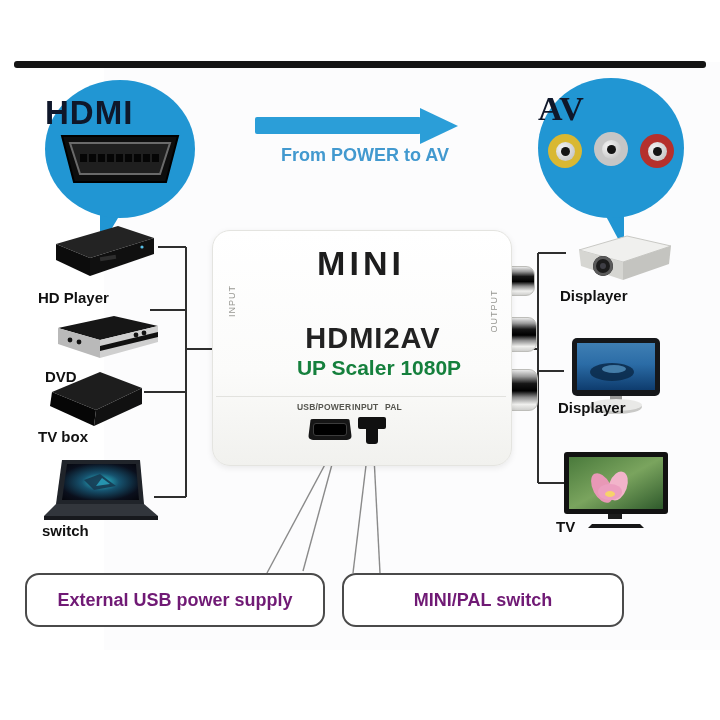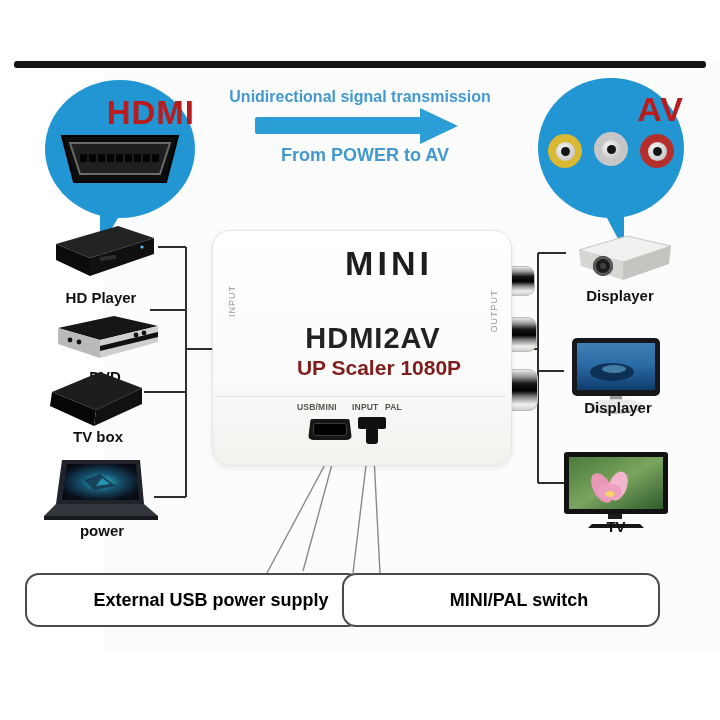--- a/index.html
+++ b/index.html
@@ -4,56 +4,56 @@
 <style>
   html,body{margin:0;padding:0;background:#fff;}
   #stage{position:relative;width:720px;height:720px;background:#fff;overflow:hidden;
          font-family:"Liberation Sans",sans-serif;color:#111;}
   .abs{position:absolute;}
   .photo-band{left:104px;top:62px;width:616px;height:588px;background:#fcfcfd;}
   .bar{left:14px;width:692px;height:7px;background:#141414;border-radius:3px;}
   .bar.top{top:61px;}
   
   .bubble{border-radius:50%;background:#2196d3;}
-  .bubble-label{color:#b91c1c;font-weight:900;text-align:right;letter-spacing:1px;}
+  .bubble-label{color:#0f172a;font-weight:900;text-align:left;letter-spacing:1px;}
   .tail{width:0;height:0;}
   
   .blue-text{color:#4299cf;font-weight:bold;text-align:center;}
   .arrow-body{background:#2b9ed8;border-radius:2px;}
   .arrow-head{width:0;height:0;border-left:38px solid #2b9ed8;
               border-top:18px solid transparent;border-bottom:18px solid transparent;}
   
   .rca{width:34px;height:34px;border-radius:50%;display:flex;align-items:center;justify-content:center;}
   .rca .mid{width:19px;height:19px;border-radius:50%;display:flex;align-items:center;justify-content:center;
             background:radial-gradient(circle at 35% 35%,#f5f5f5,#b9b9b9);}
   .rca .hole{width:9px;height:9px;border-radius:50%;background:#141414;}
   
   .converter{left:212px;top:230px;width:298px;height:234px;background:linear-gradient(180deg,#ffffff 0%,#fbfbfa 60%,#f1f1ee 100%);
              border:1px solid #e4e4e0;border-radius:18px;box-shadow:0 2px 6px rgba(0,0,0,0.08);z-index:3;}
   .converter-edge{left:216px;top:396px;width:290px;height:1px;background:#e2e2de;z-index:4;}
   .brand{left:212px;top:244px;width:298px;text-align:center;font-size:34px;font-weight:900;
-         letter-spacing:4px;color:#1d1d1d;z-index:4;padding-left:28px;}
+         letter-spacing:4px;color:#1d1d1d;z-index:4;}
   .model{left:212px;top:322px;width:322px;text-align:center;font-size:29px;font-weight:800;
          letter-spacing:1px;color:#222;z-index:4;}
-  .scaler{left:212px;top:356px;width:334px;text-align:center;font-size:21px;font-weight:700;color:#7f1d1d;z-index:4;}
+  .scaler{left:212px;top:356px;width:334px;text-align:center;font-size:21px;font-weight:700;color:#15803d;z-index:4;}
   .side-label{font-size:9px;color:#979792;letter-spacing:1px;z-index:4;transform:rotate(-90deg);transform-origin:center;}
   .port-label{font-size:8.5px;font-weight:bold;color:#55554f;z-index:4;letter-spacing:0.2px;}
   .usb-port{left:308px;top:419px;width:44px;height:21px;background:#161616;border-radius:5px;
             clip-path:polygon(6% 0,94% 0,100% 100%,0 100%);z-index:4;}
   .usb-port:after{content:"";position:absolute;left:5px;top:4px;right:5px;bottom:4px;
                   background:#000;border:1px solid #3c3c3c;border-radius:3px;}
   .switch-cap{left:358px;top:417px;width:28px;height:12px;background:#101010;border-radius:2px;z-index:4;}
   .switch-stem{left:366px;top:427px;width:12px;height:17px;background:#101010;border-radius:0 0 3px 3px;z-index:4;}
   .jack{background:linear-gradient(180deg,#e9e9e9 0%,#9b9b9b 16%,#161616 34%,#000 52%,#8b8b8b 68%,#f0f0ee 86%,#cfcfcd 100%);
         border-radius:4px 9px 9px 4px;z-index:2;border:1px solid #bdbdb9;}
   
-  .dev-label{font-weight:bold;font-size:15px;color:#111;text-align:center;z-index:2;}
+  .dev-label{font-weight:bold;font-size:15px;color:#111;text-align:left;z-index:2;}
   
   .callout{height:50px;border:2px solid #4a4a4a;border-radius:14px;background:#fff;z-index:5;
-           display:flex;align-items:center;justify-content:center;font-size:18px;font-weight:800;color:#000000;padding-left:36px;}
+           display:flex;align-items:center;justify-content:center;font-size:18px;font-weight:800;color:#701a75;}
   svg.lines{left:0;top:0;z-index:1;}
   .devsvg{z-index:2;}
 </style>
 </head>
 <body>
 
 <div id="stage">
 
   <div class="abs photo-band"></div>
   <div class="abs bar top"></div>
@@ -96,28 +96,27 @@
       <rect x="42" y="24" width="7" height="8"></rect>
         <rect x="51" y="24" width="7" height="8"></rect>
       <rect x="60" y="24" width="7" height="8"></rect>
         <rect x="69" y="24" width="7" height="8"></rect>
       <rect x="78" y="24" width="7" height="8"></rect>
         <rect x="87" y="24" width="7" height="8"></rect>
       <rect x="96" y="24" width="7" height="8"></rect>
     </g>
   </svg>
 
-  <div class="abs blue-text" style="left:210px;top:88px;width:300px;font-size:16px;">Unidirectional signal transmission</div>
   <div class="abs arrow-body" style="left:255px;top:117px;width:166px;height:17px;"></div>
   <div class="abs arrow-head" style="left:420px;top:108px;"></div>
   <div class="abs blue-text" style="left:240px;top:145px;width:250px;font-size:18px;">From POWER to AV</div>
 
   <div class="abs tail" style="left:592px;top:190px;border-top:60px solid #2196d3;border-left:32px solid transparent;"></div>
   <div class="abs bubble" style="left:538px;top:78px;width:146px;height:140px;"></div>
-  <div class="abs bubble-label" style="left:538px;top:90px;width:146px;font-size:34px;">AV</div>
+  <div class="abs bubble-label" style="left:538px;top:90px;width:146px;font-size:34px;font-family:Liberation Serif, serif;">AV</div>
   <div class="abs rca" style="left:548px;top:134px;background:#d9b832;z-index:2;">
       <span class="mid">
         <span class="hole"></span>
       </span>
     </div>
   <div class="abs rca" style="left:594px;top:132px;background:#c6c6c6;z-index:2;">
       <span class="mid">
         <span class="hole"></span>
       </span>
     </div>
@@ -164,30 +163,30 @@
           <stop offset="100%" stop-color="#05060c"></stop>
       </radialGradient>
     </defs>
     <polygon points="22,4 100,4 104,48 16,48" fill="#20242a"></polygon>
     <polygon points="27,8 96,8 99,44 22,44" fill="url(#lap)"></polygon>
     <polygon points="60,18 76,30 54,34 44,24" fill="#163b52" opacity="0.9"></polygon>
     <polygon points="62,22 70,28 56,30" fill="#2aa7c4" opacity="0.8"></polygon>
     <polygon points="16,48 104,48 118,60 4,60" fill="#32363c"></polygon>
     <polygon points="4,60 118,60 118,64 4,64" fill="#17191d"></polygon>
   </svg>
-  <div class="abs dev-label" style="left:42px;top:522px;width:120px;">power</div>
+  <div class="abs dev-label" style="left:42px;top:522px;width:120px;">switch</div>
 
   <div class="abs converter"></div>
   <div class="abs converter-edge"></div>
   <div class="abs brand">MINI</div>
   <div class="abs side-label" style="left:216px;top:296px;">INPUT</div>
   <div class="abs side-label" style="left:472px;top:306px;">OUTPUT</div>
   <div class="abs model">HDMI2AV</div>
   <div class="abs scaler">UP Scaler 1080P</div>
-  <div class="abs port-label" style="left:297px;top:402px;">USB/MINI</div>
+  <div class="abs port-label" style="left:297px;top:402px;">USB/POWER</div>
   <div class="abs port-label" style="left:352px;top:402px;">INPUT</div>
   <div class="abs port-label" style="left:385px;top:402px;">PAL</div>
   <div class="abs usb-port"></div>
   <div class="abs switch-cap"></div>
   <div class="abs switch-stem"></div>
   <div class="abs jack" style="left:500px;top:266px;width:33px;height:28px;"></div>
   <div class="abs jack" style="left:500px;top:317px;width:35px;height:33px;"></div>
   <div class="abs jack" style="left:498px;top:369px;width:38px;height:40px;"></div>
 
   <svg class="abs devsvg" style="left:565px;top:228px;" width="112" height="62" viewBox="0 0 112 62">

